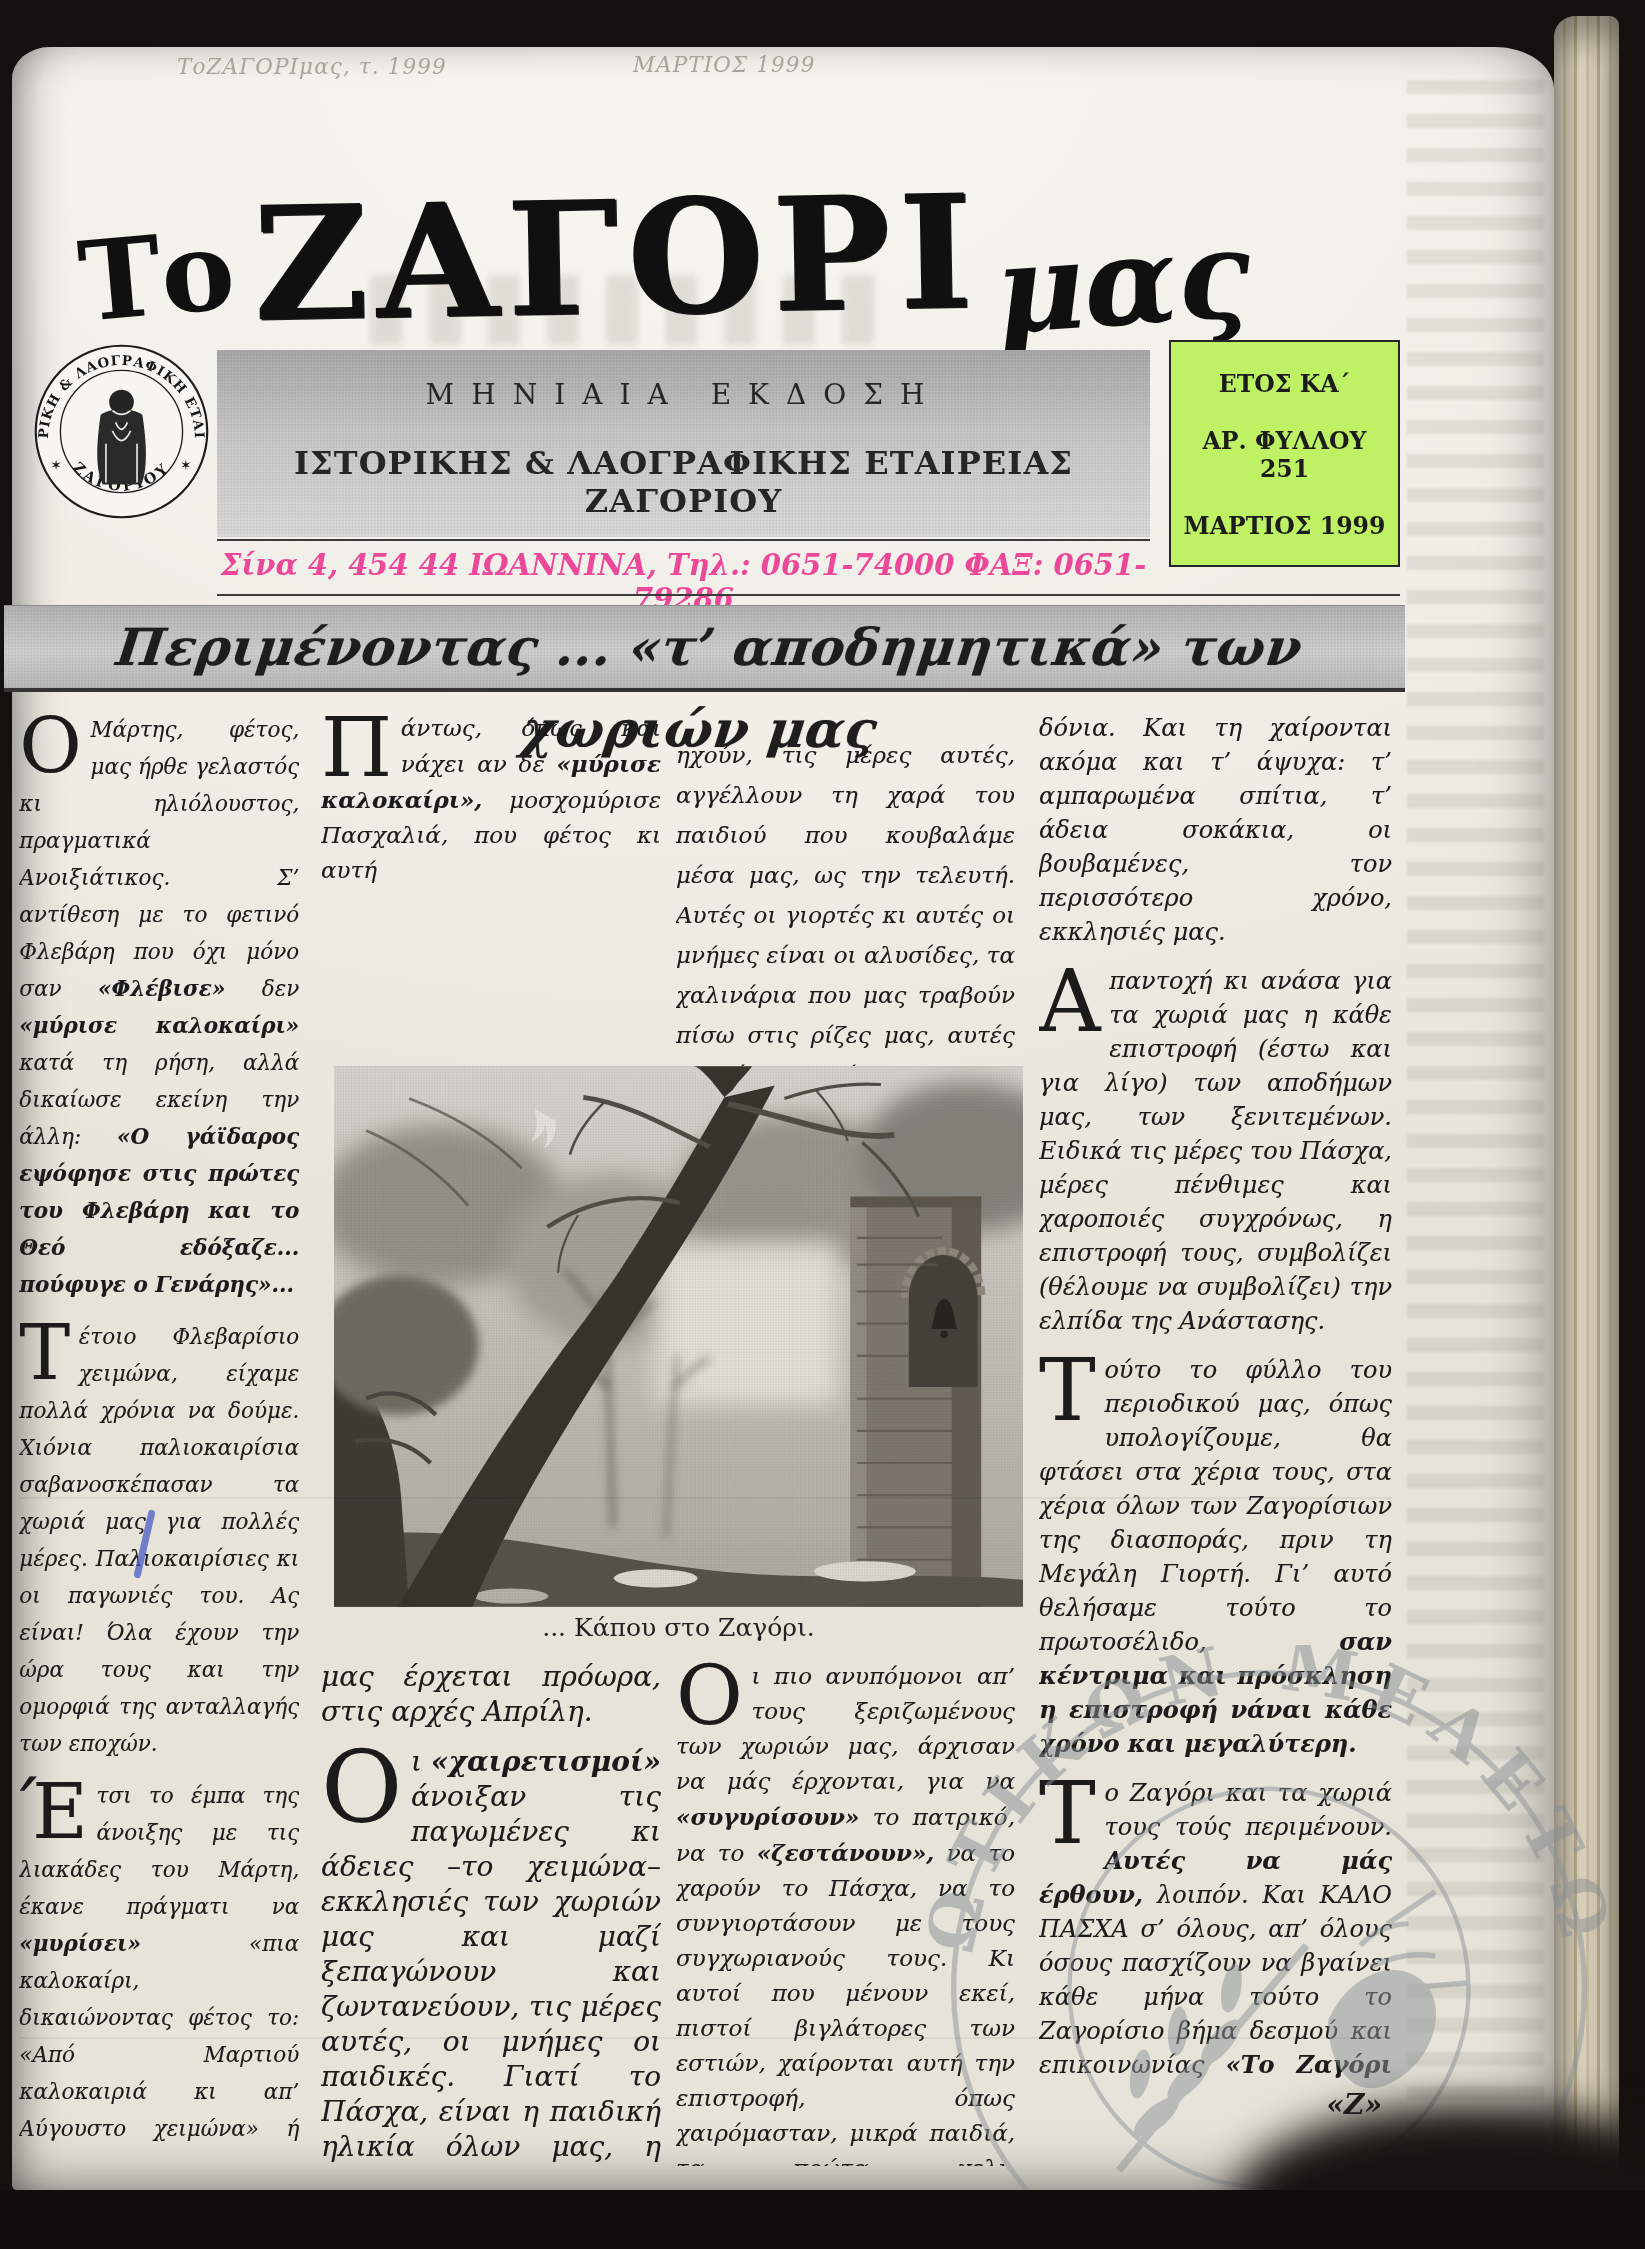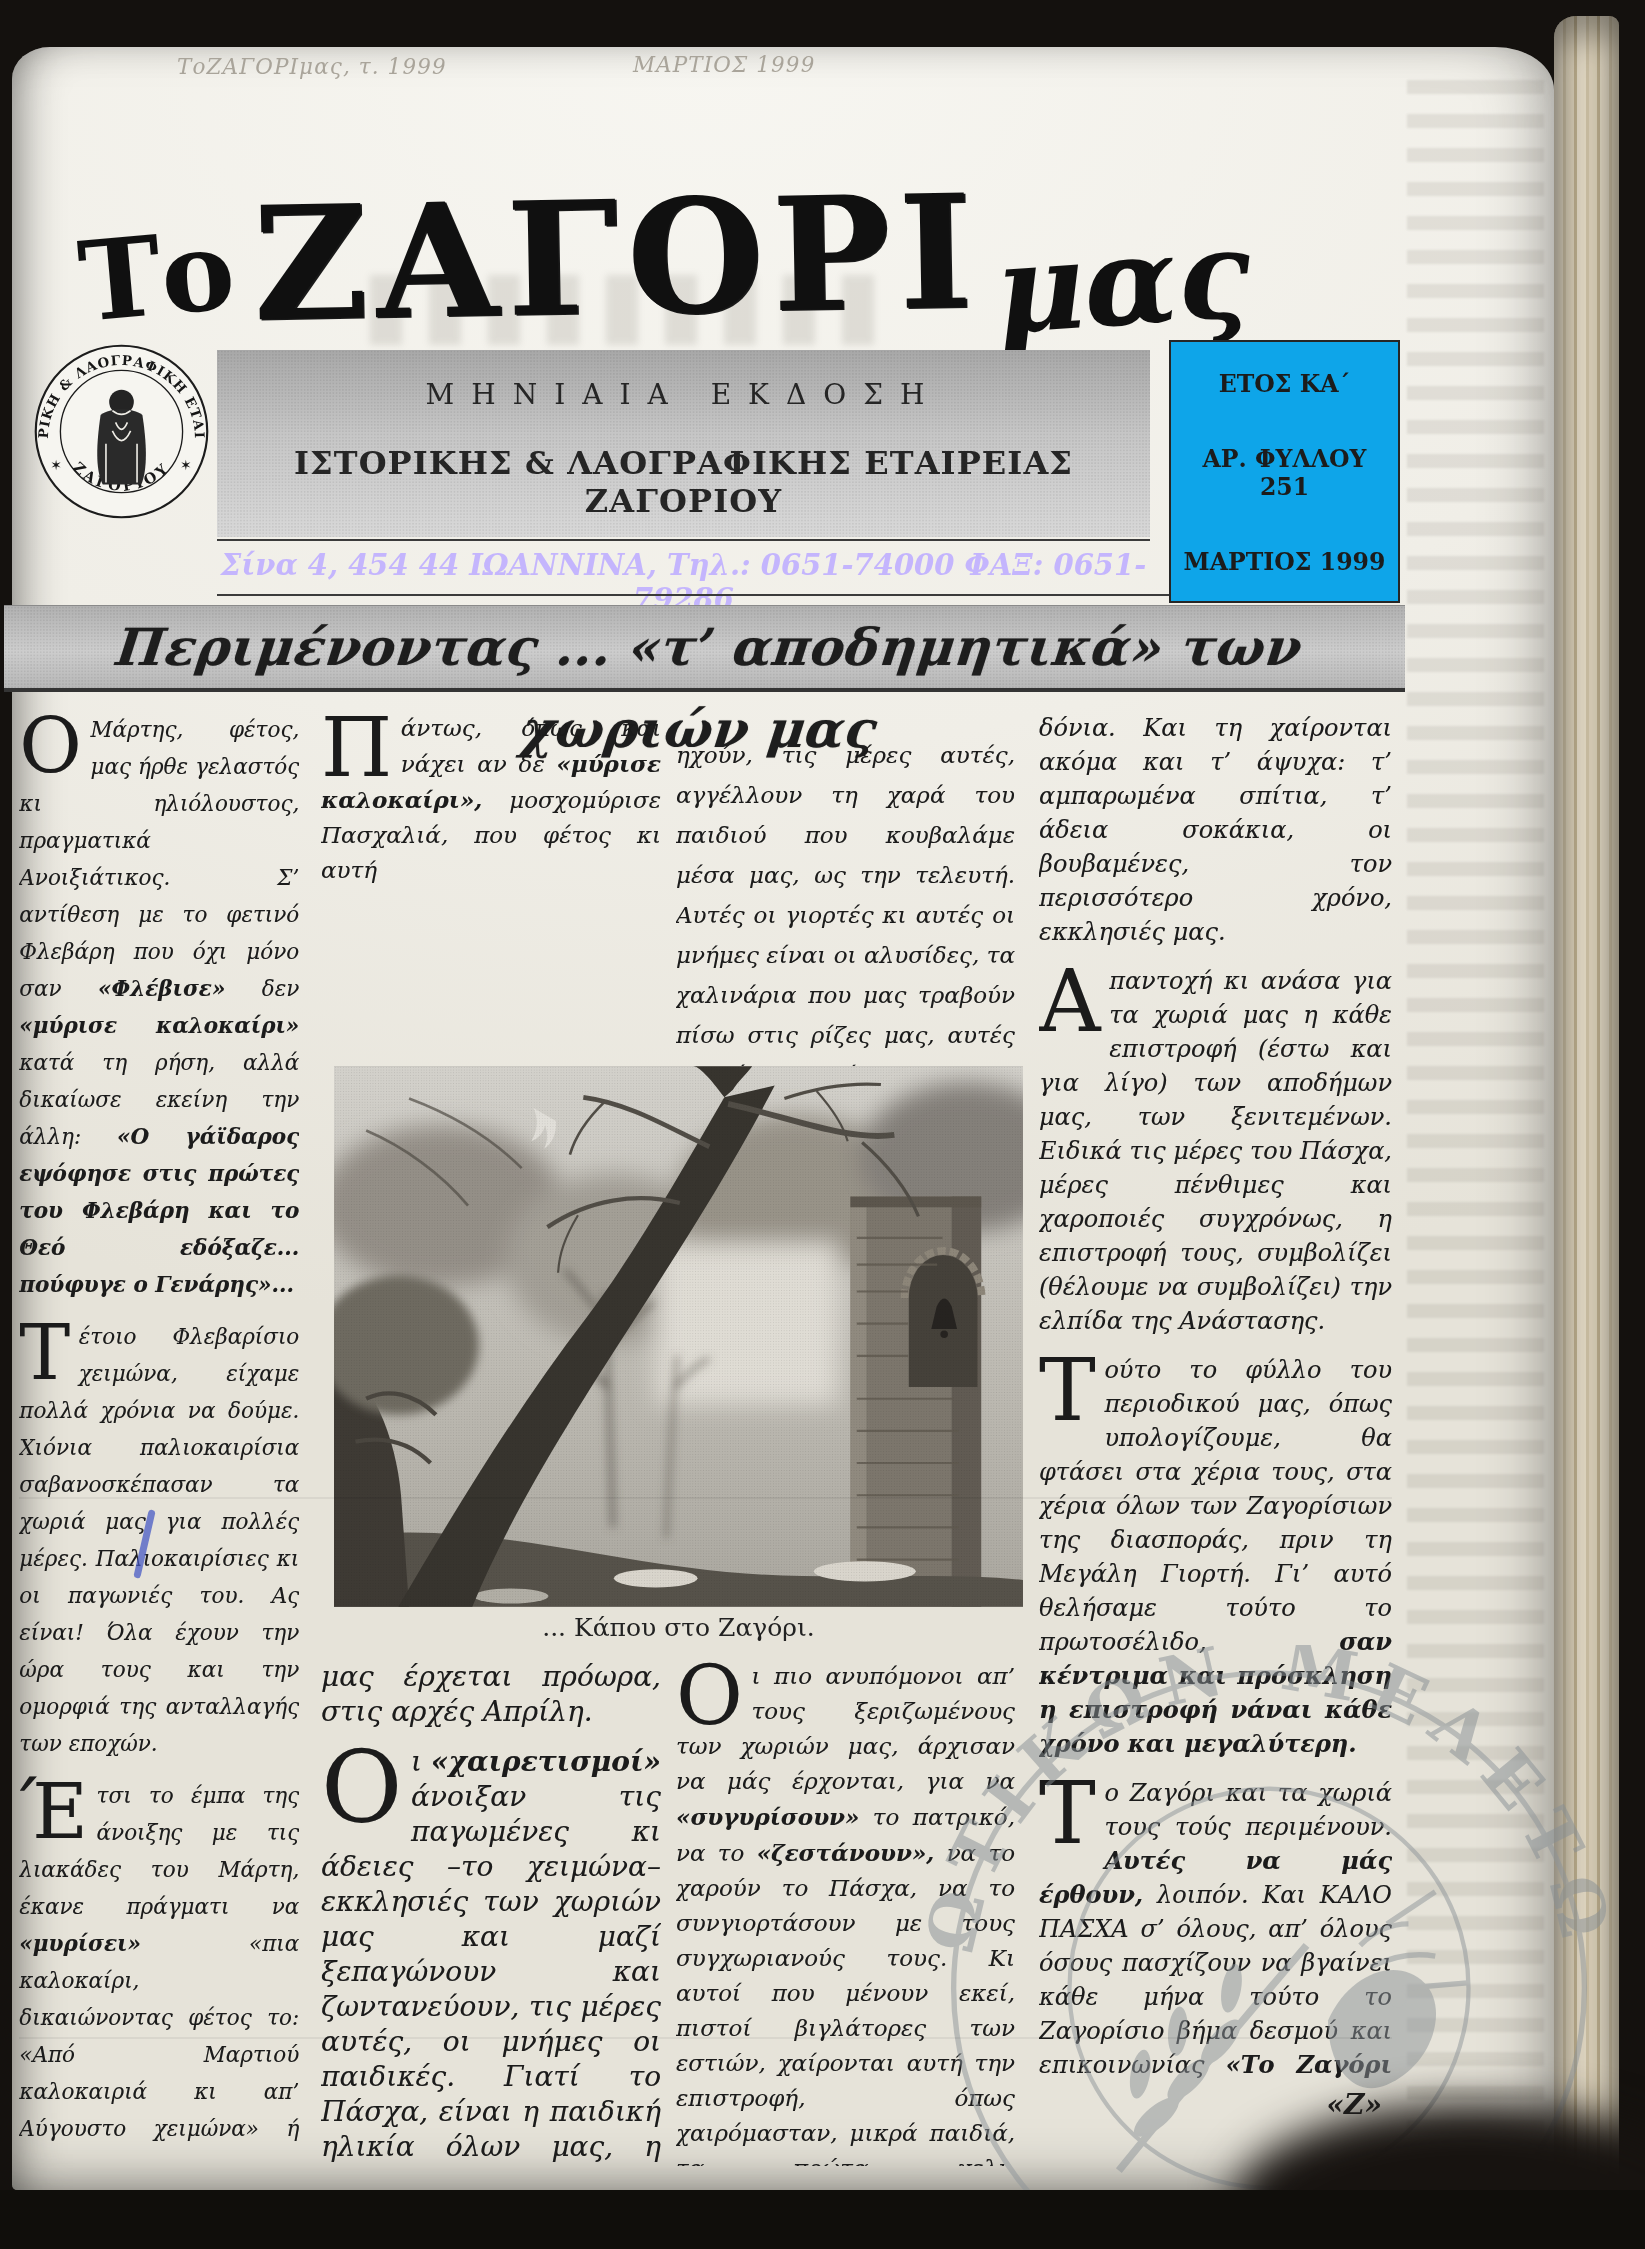--- a/index.html
+++ b/index.html
@@ -34,22 +34,22 @@
   #masthead .w3{font-size:121px;font-style:italic;font-weight:bold;transform:rotate(-4deg) translateY(3.2px);margin-left:14px;}
 
   
   .dots::after{content:"";position:absolute;inset:0;pointer-events:none;
     background-image:radial-gradient(rgba(0,0,0,.10) 0.5px,transparent 0.7px);background-size:3.2px 3.2px;}
   #pubband{left:217px;top:350px;width:933px;height:187px;text-align:center;color:#262626;
     background:linear-gradient(180deg,#a8a8a8 0%,#c6c6c6 45%,#d8d8d8 100%);}
   #pub-line1{margin-top:28px;font-size:28px;letter-spacing:17px;font-weight:500;}
   #pub-line2{margin-top:33px;font-size:32px;font-weight:600;letter-spacing:1.1px;}
   .rule{background:#3b3b3b;}
-  #address{left:217px;top:548px;width:933px;text-align:center;font-size:29px;font-weight:bold;font-style:italic;color:#c4b5fd;}
-  #issuebox{left:1169px;top:340px;width:231px;height:263px;border:2.7px solid #262626;background:#0ea5e9;
+  #address{left:217px;top:548px;width:933px;text-align:center;font-size:29px;font-weight:bold;font-style:italic;color:#ec4899;}
+  #issuebox{left:1169px;top:340px;width:231px;height:227px;border:2.7px solid #262626;background:#bef264;
     display:flex;flex-direction:column;justify-content:space-between;padding:28px 3.2px 25px;text-align:center;}
   #issuebox div{font-size:23.6px;font-weight:bold;color:#1c1c1c;}
 
   
   #headlineband{left:4.3px;top:605px;width:1401px;height:87px;
     background:linear-gradient(180deg,#b1b1b1,#cdcdcd 55%,#b7b7b7);
     border-top:1.1px solid #8a8a8a;border-bottom:4.3px solid #343434;}
   #headline{display:block;text-align:center;line-height:82px;font-size:51px;font-style:italic;font-weight:600;
     transform:skewX(-7deg);color:#1e1e1e;letter-spacing:0.5px;text-shadow:0 0 1.1px rgba(0,0,0,.35);}
 

